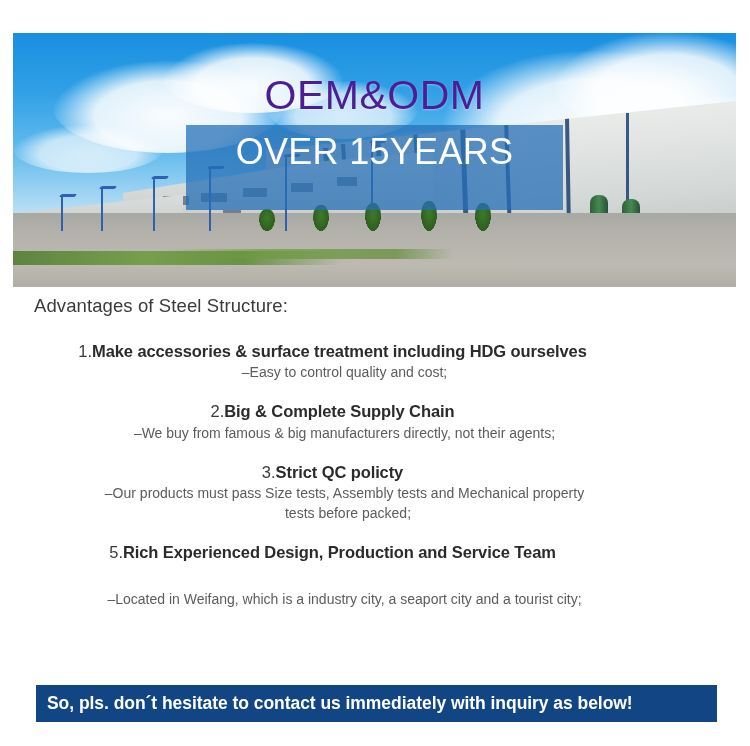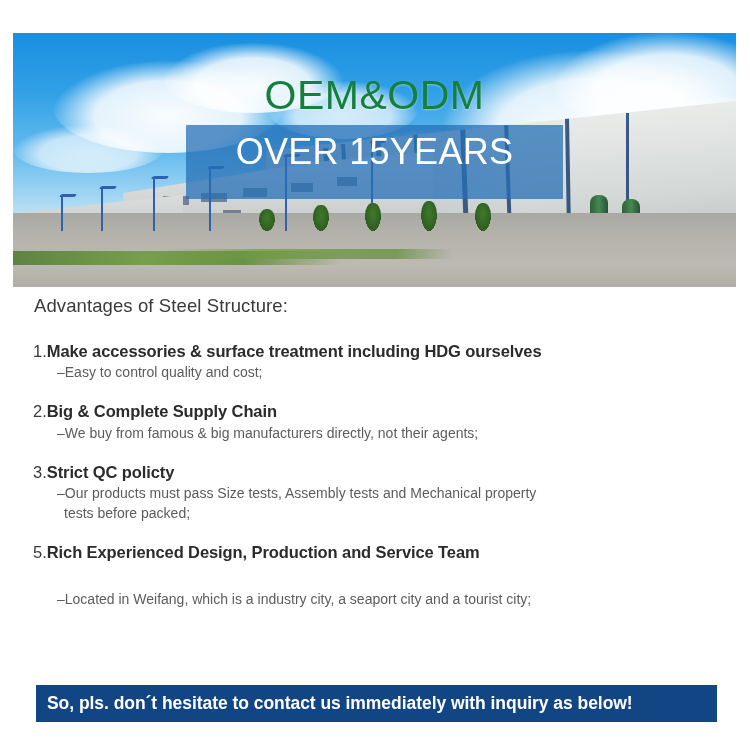--- a/index.html
+++ b/index.html
@@ -144,31 +144,31 @@
   }
 
   
   #oem-title {
     position: absolute;
     left: 0; right: 0;
     top: 42px;
     text-align: center;
     font-size: 41px;
     letter-spacing: .5px;
-    color: #15803d;
+    color: #4c1d95;
     font-weight: 400;
     line-height: 1;
     text-shadow: 0 1px 2px rgba(255,255,255,.35);
   }
   #blue-panel {
     position: absolute;
     left: 173px;
     top: 92px;
     width: 377px;
-    height: 74px;
+    height: 85px;
     background: rgba(36,110,182,0.74);
   }
   #over-years {
     position: absolute;
     left: 0; right: 0;
     top: 8px;
     text-align: center;
     color: #ffffff;
     font-size: 36px;
     font-weight: 400;
@@ -198,21 +198,21 @@
     font-size: 18.5px;
     font-weight: 400;
     color: #3a3a3a;
     letter-spacing: .1px;
   }
   #adv-list {
     list-style: none;
     margin: 22px 0 0 0;
     padding: 0;
   }
-  .adv-item { margin: 0 0 4px 0; }
+  .adv-item { margin: 0 0 4px 0; text-align: center; }
   .adv-title {
     margin: 0 0 0 33px;
     font-size: 16.5px;
     color: #2f2f2f;
     line-height: 1.48;
     white-space: nowrap;
   }
   .adv-num {
     font-weight: 400;
     color: #3a3a3a;

